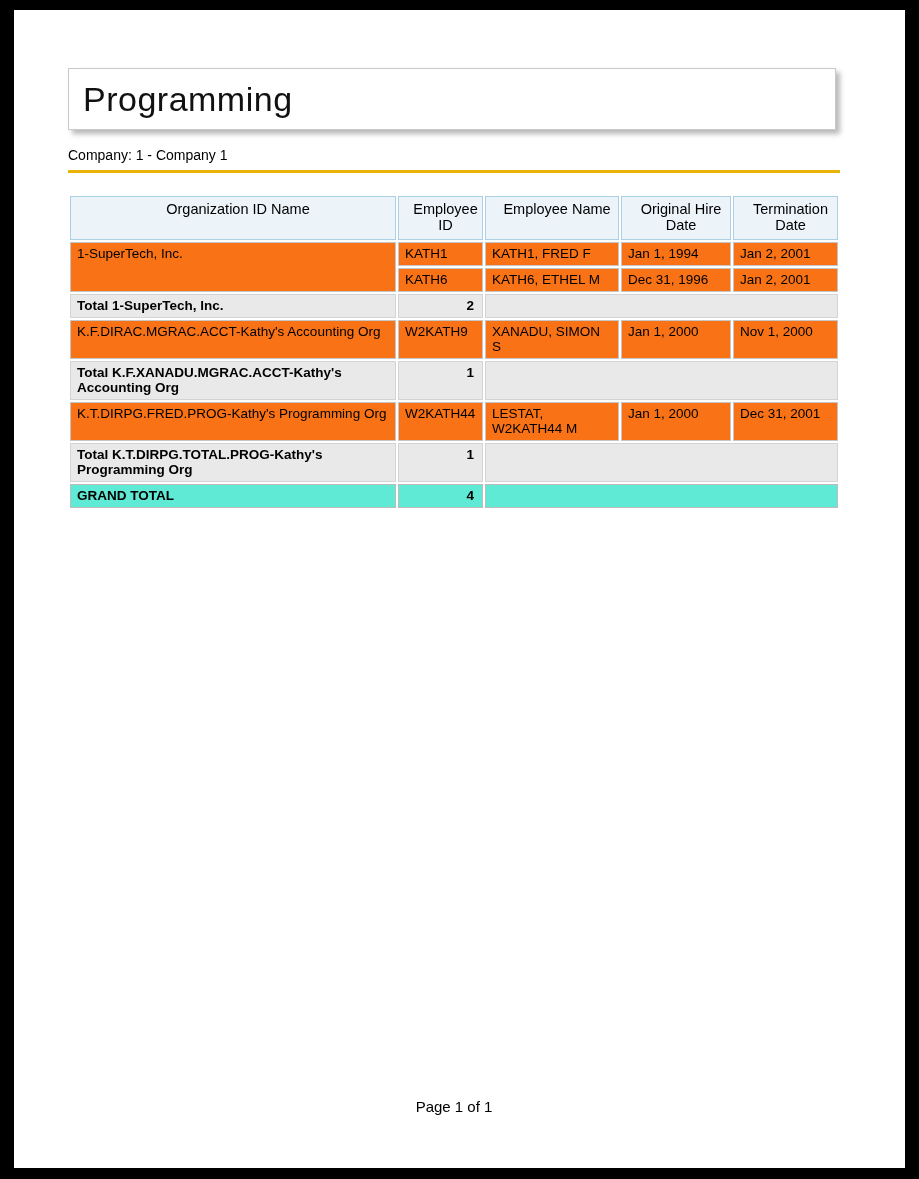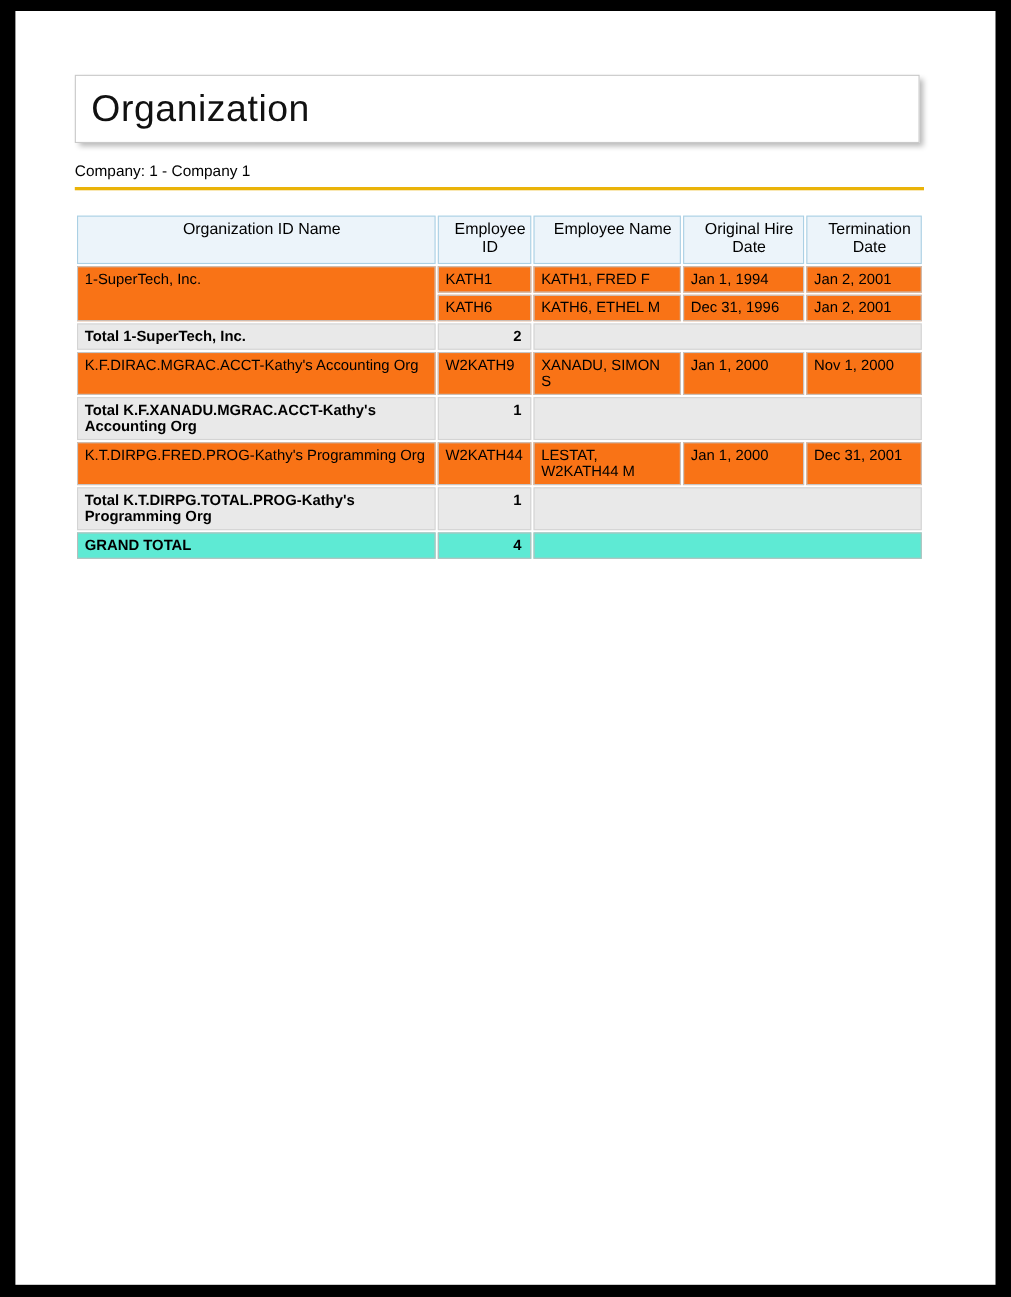--- a/index.html
+++ b/index.html
@@ -88,21 +88,21 @@
     font-size: 15px;
   }
 </style>
 </head>
 <body>
 
 <div class="page">
   <div class="content">
 
     <div class="title-box">
-      <span class="title">Organization</span>
+      <span class="title">Programming</span>
     </div>
 
     <div class="company-line">
       <span>Company: 1 - Company 1</span>
     </div>
 
     <table class="report">
       <colgroup>
         <col style="width:326px">
           <col style="width:85px">
@@ -168,13 +168,14 @@
 
         <tr class="grand">
           <td>GRAND TOTAL</td>
           <td class="count">4</td>
           <td colspan="3"></td>
         </tr>
       </tbody>
     </table>
   </div>
 
+  <div class="footer">Page 1 of 1</div>
 </div>
 
 </body></html>

